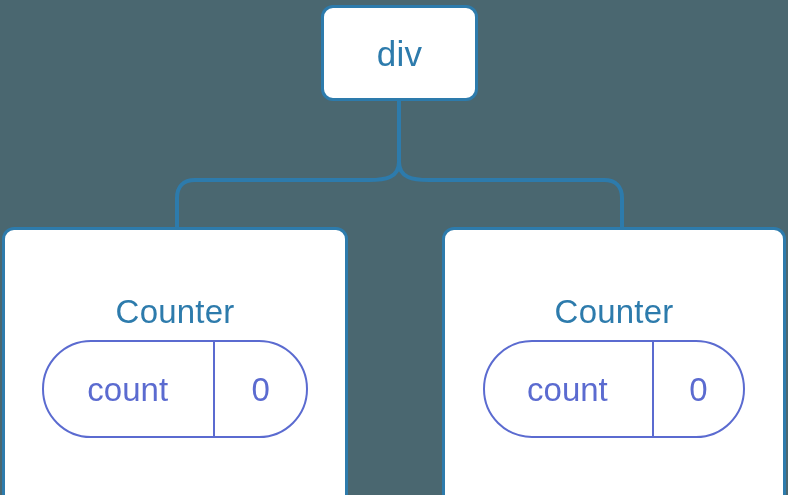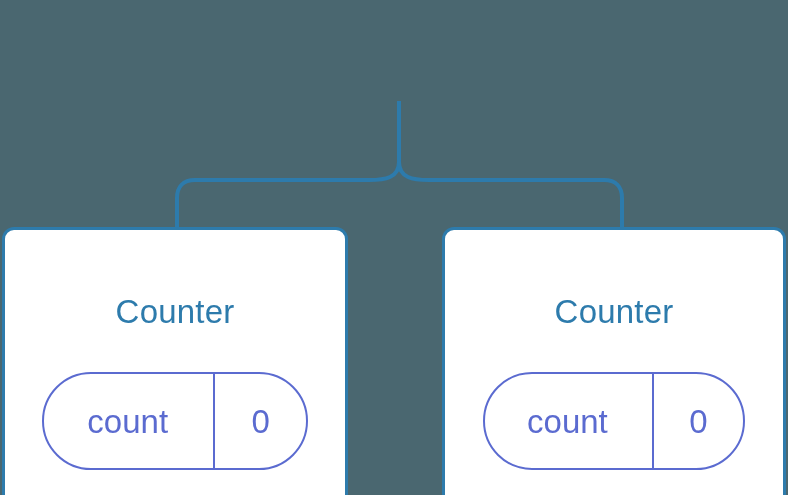--- a/index.html
+++ b/index.html
@@ -72,21 +72,21 @@
   .node-child-label {
     color: #2d7bac;
     font-size: 33px;
     line-height: 1;
     margin-top: 65px;
     letter-spacing: 0.2px;
   }
 
   
   .state-pill {
-    margin-top: 44px;
+    margin-top: 12px;
     height: 98px;
     display: flex;
     align-items: stretch;
     border: 2px solid #5b6bd0;
     border-radius: 49px;
     box-sizing: border-box;
     background: transparent;
   }
   .state-key,
   .state-value {
@@ -117,20 +117,23 @@
 
   <svg id="connectors" viewBox="0 0 788 495" width="788" height="495" fill="none">
 
     <path d="M 399 101 L 399 162" stroke="#2d7bac" stroke-width="4" fill="none"></path>
 
     <path d="M 399 162 C 399 178 385 180 369 180 L 195 180 C 183 180 177 187 177 198 L 177 227" stroke="#2d7bac" stroke-width="4" fill="none" stroke-linecap="round"></path>
 
     <path d="M 399 162 C 399 178 413 180 429 180 L 604 180 C 616 180 622 187 622 198 L 622 227" stroke="#2d7bac" stroke-width="4" fill="none" stroke-linecap="round"></path>
   </svg>
 
+  <div class="node node-root">
+    <span class="node-root-label">div</span>
+  </div>
 
   <div class="node node-child node-child-left">
     <span class="node-child-label">Counter</span>
     <div class="state-pill pill-left">
       <span class="state-key">count</span>
       <span class="state-value">0</span>
     </div>
   </div>
 
   <div class="node node-child node-child-right">

